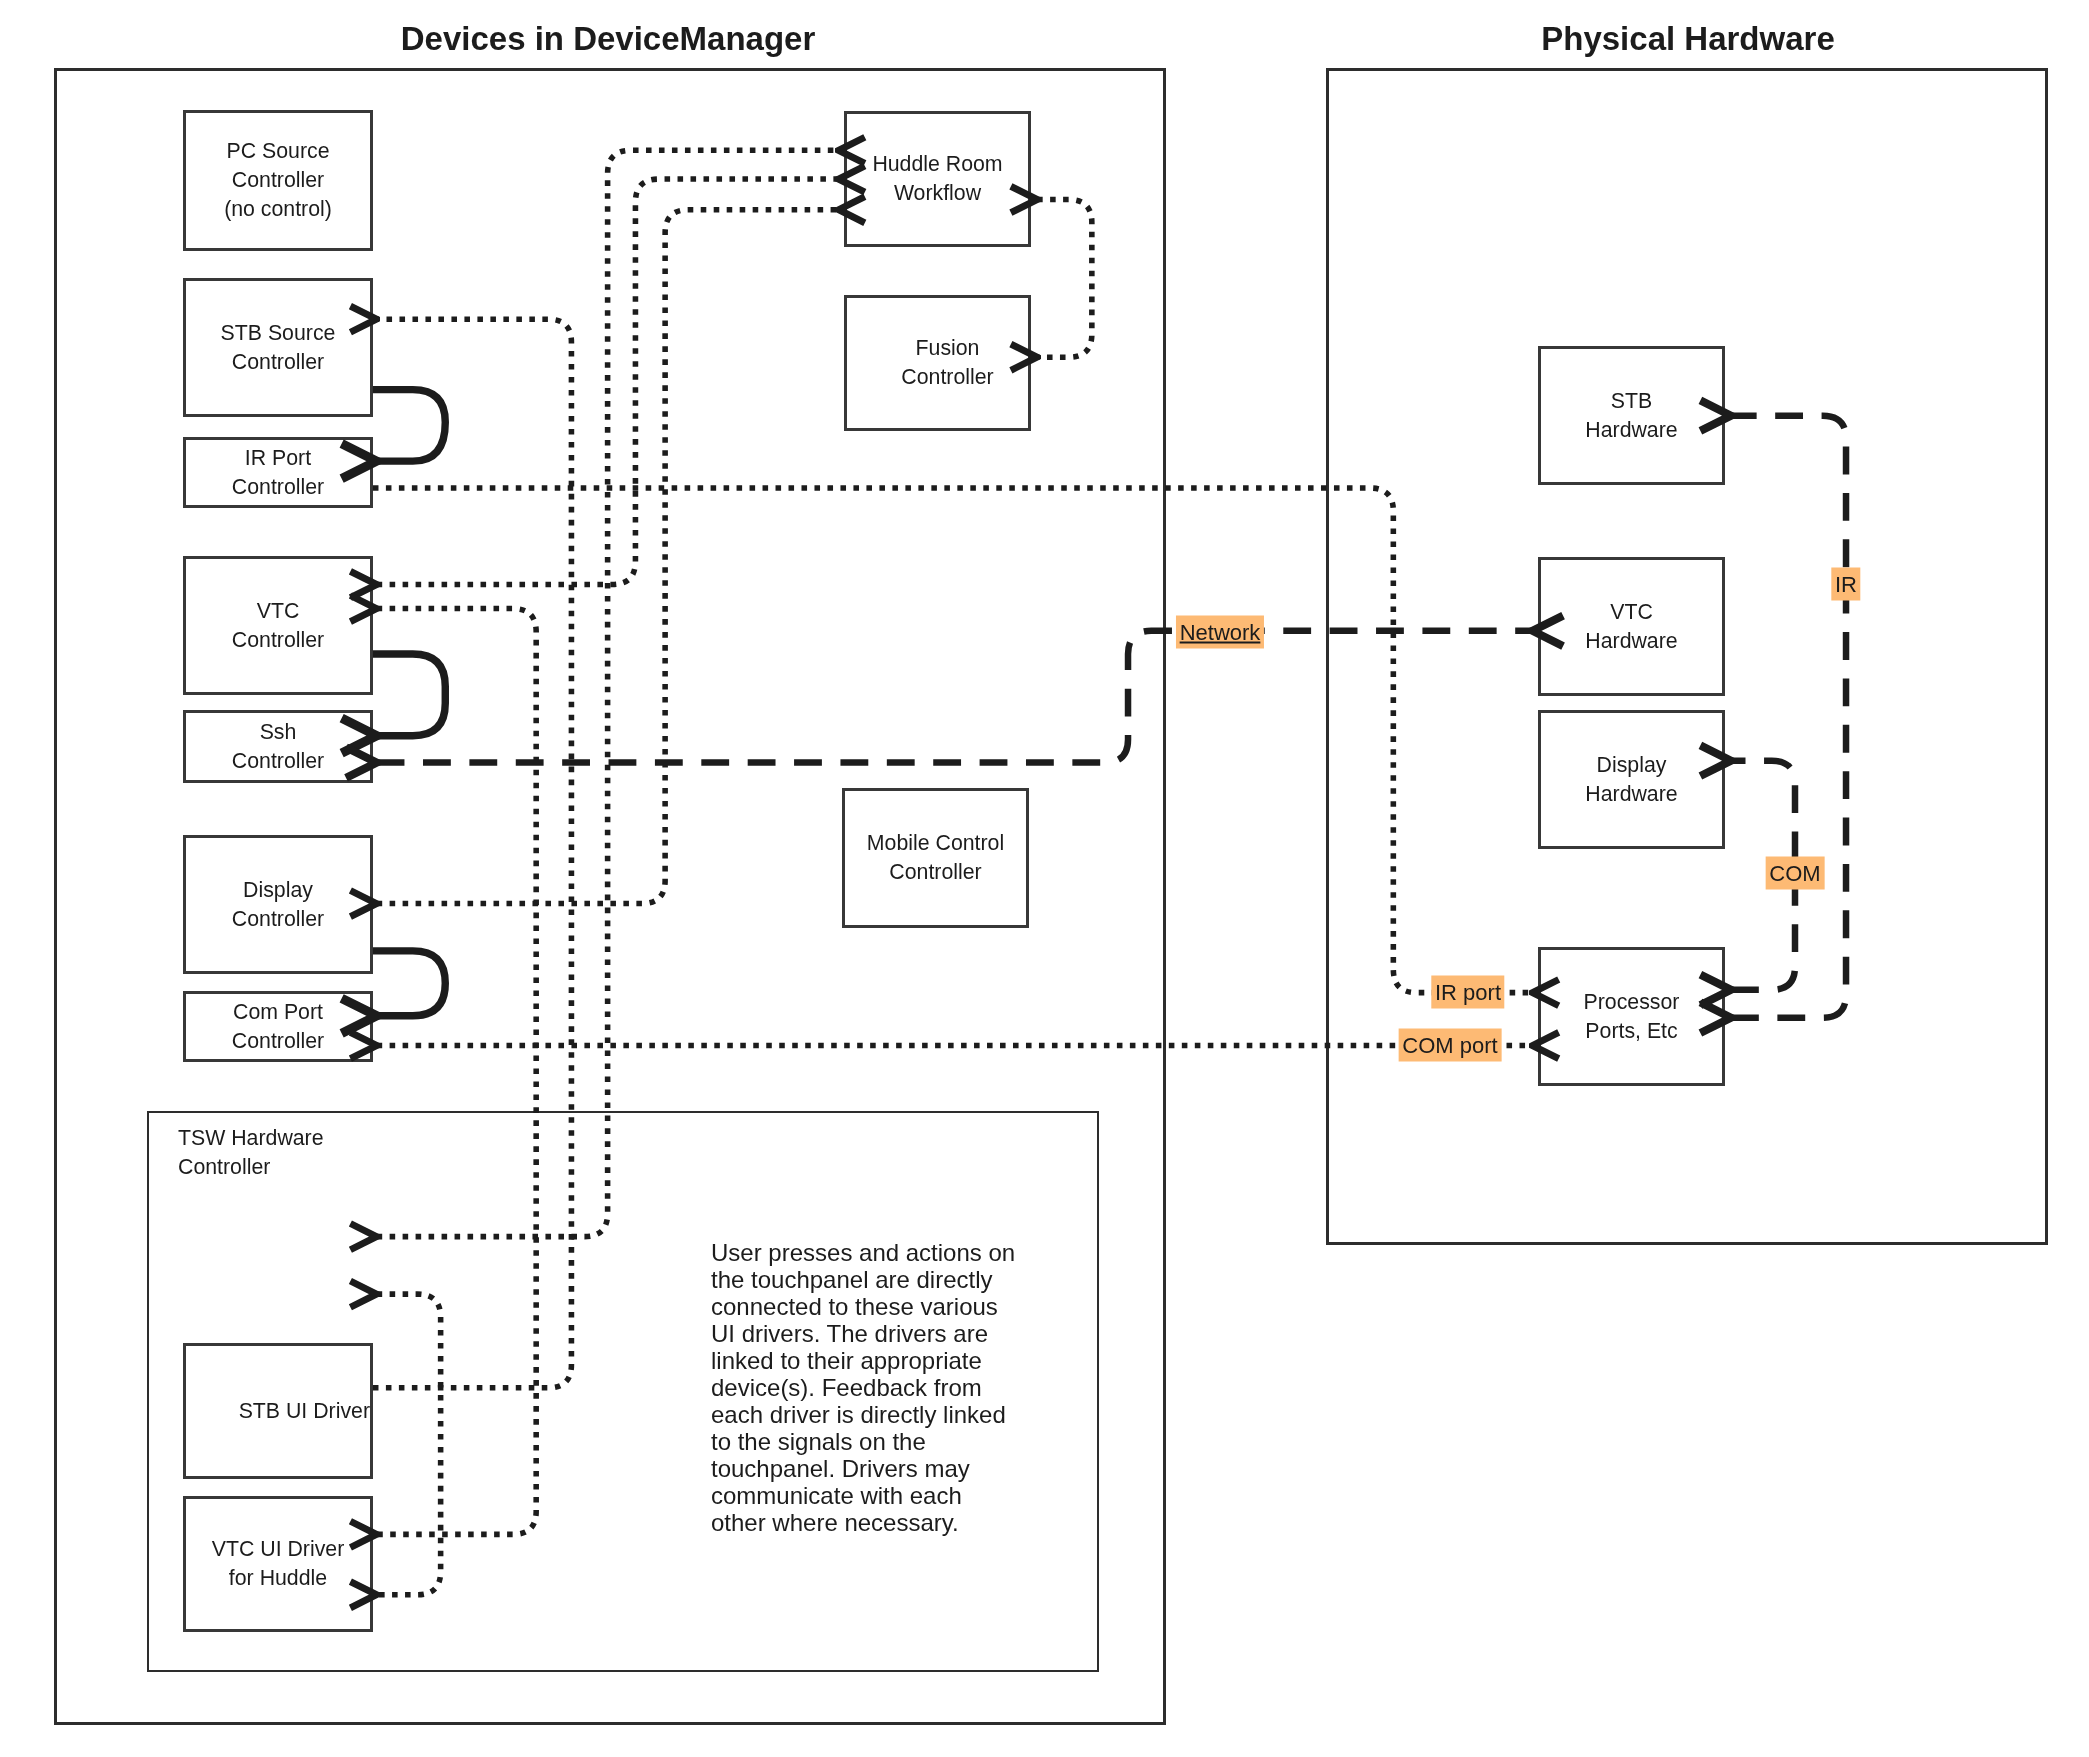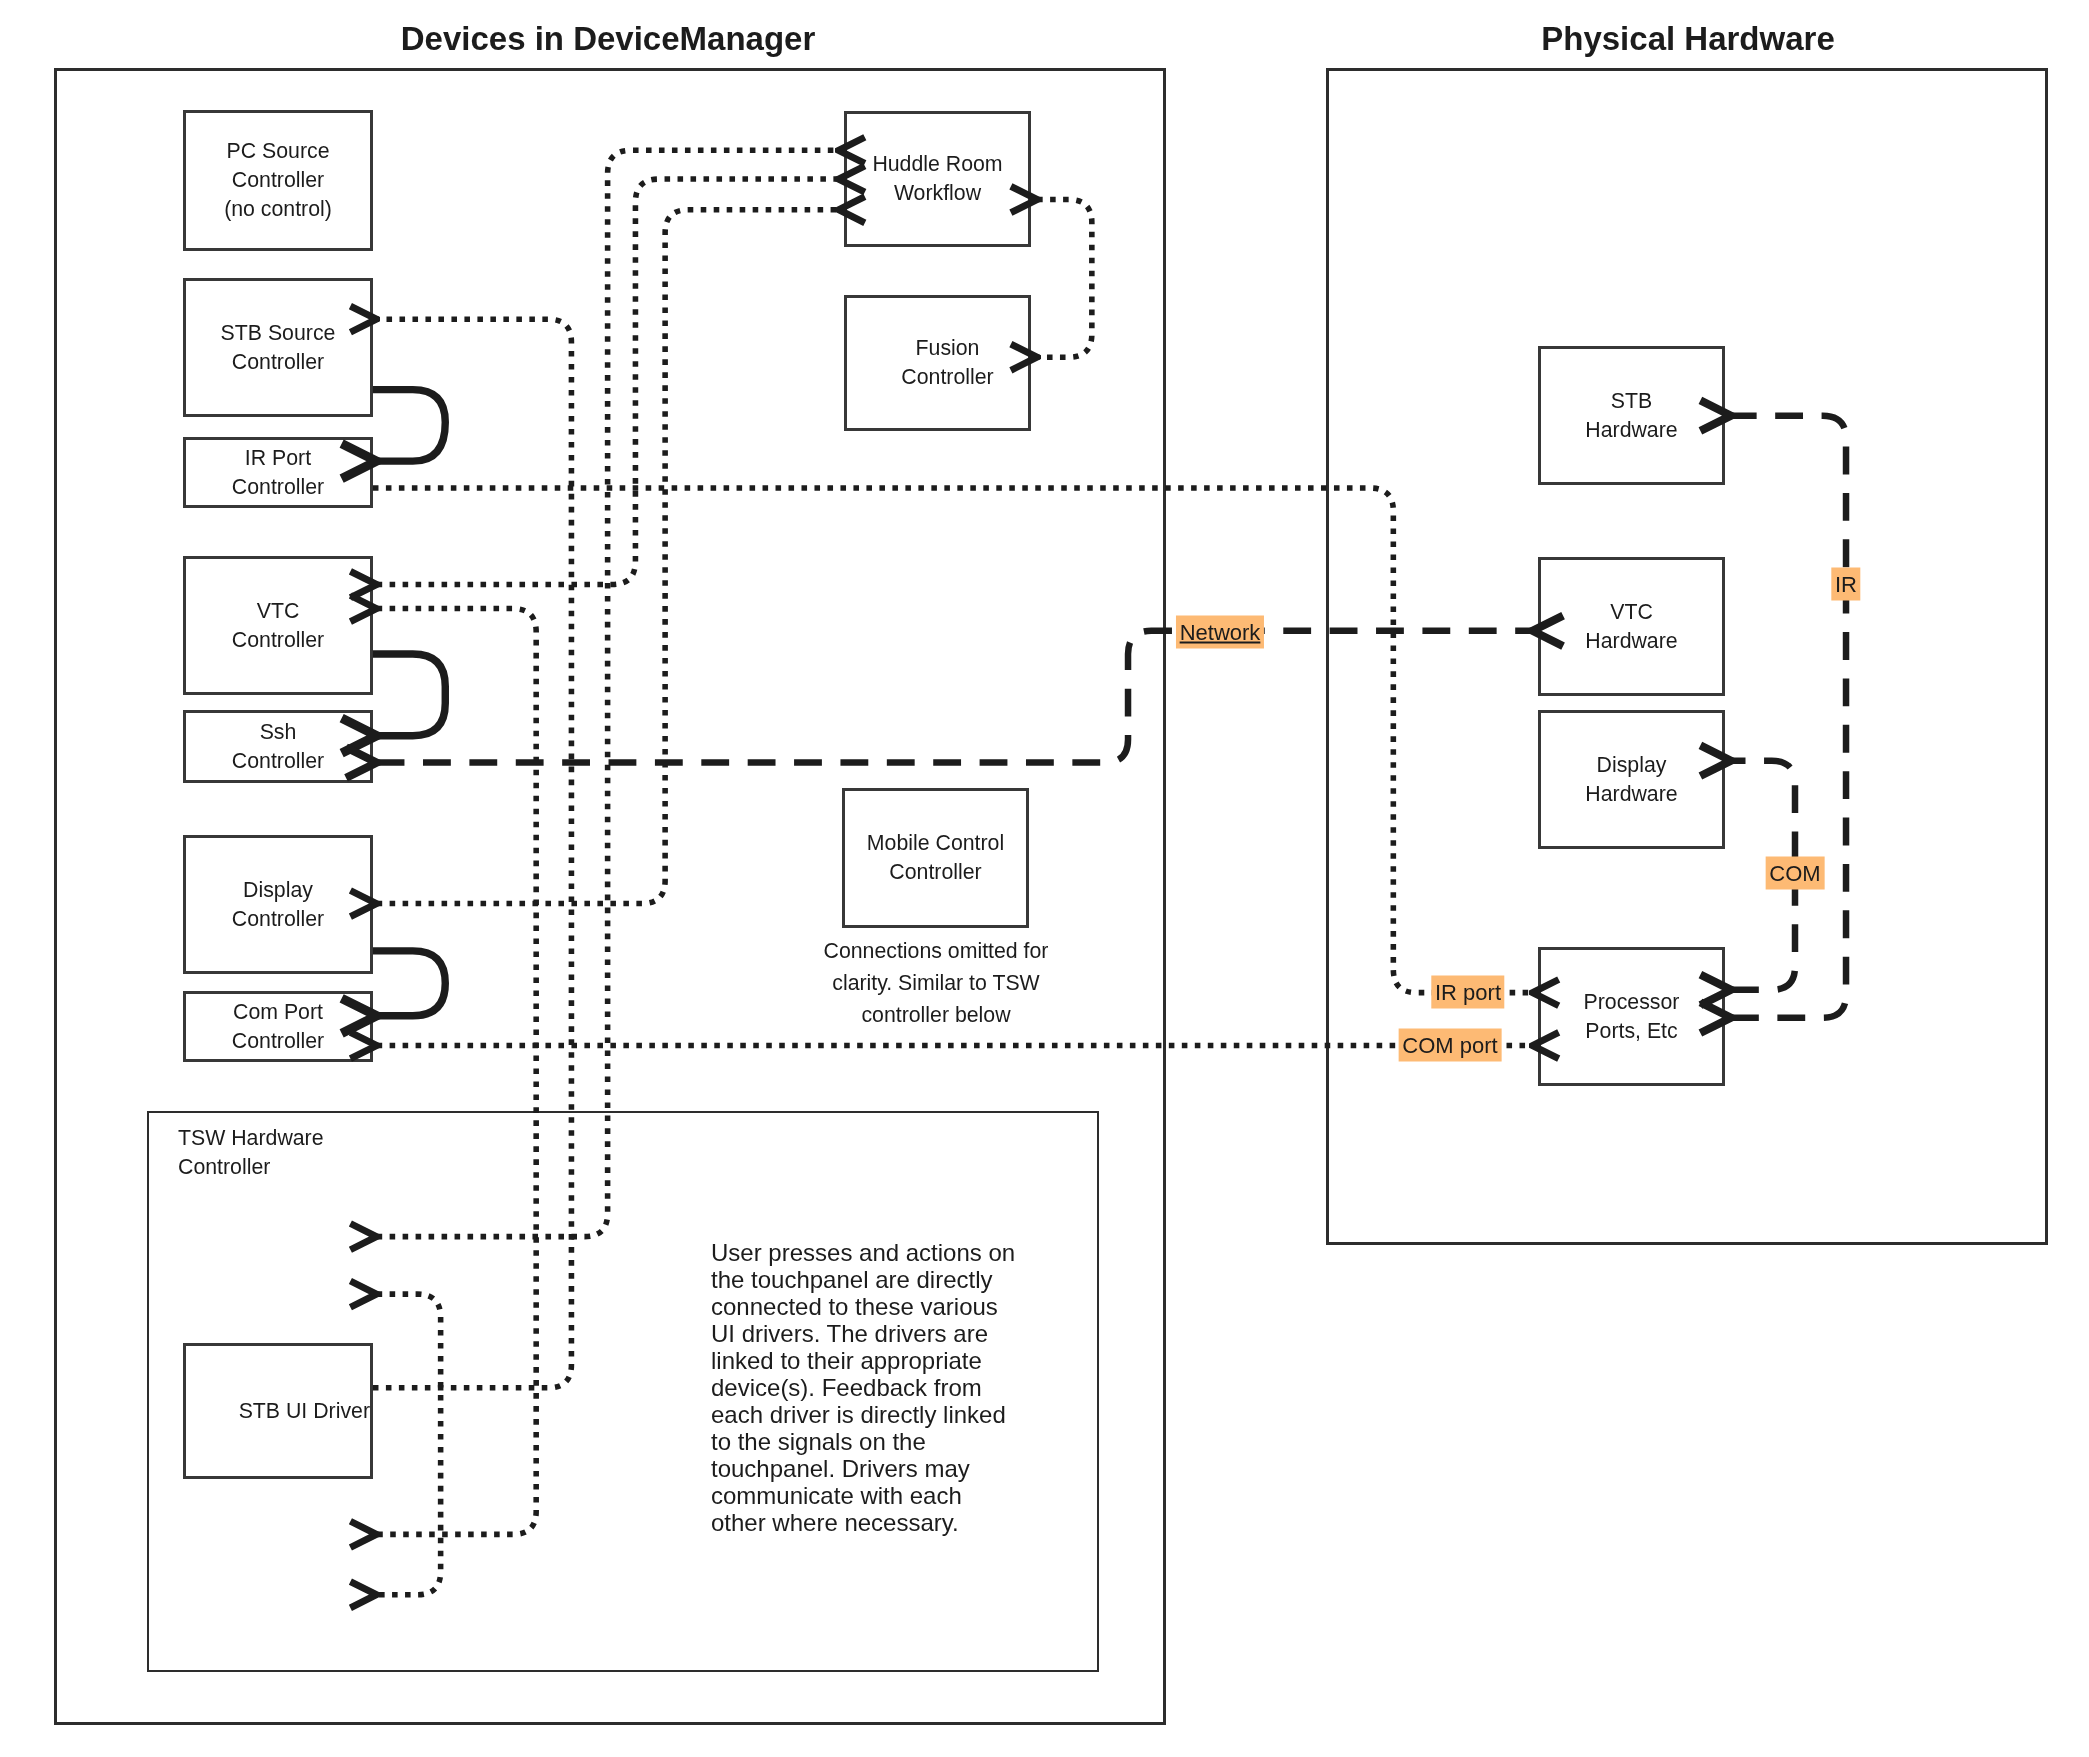--- a/index.html
+++ b/index.html
@@ -64,26 +64,27 @@
 Workflow</span>
     </div>
   <div class="bx" style="left:844px;top:295px;width:187px;height:136px;padding-left:20px;">
       <span class="label">Fusion
 Controller</span>
     </div>
   <div class="bx" style="left:842px;top:788px;width:187px;height:140px;">
       <span class="label">Mobile Control
 Controller</span>
     </div>
-  <div class="caption" style="left:936px;top:935px;">Connections omitted for
-clarity. Similar to TSW
-controller below</div>
 
   <div class="bx" style="left:183px;top:1343px;width:190px;height:136px;justify-content:flex-end;">
       <span class="label">STB UI Driver</span>
+    </div>
+  <div class="bx" style="left:183px;top:1496px;width:190px;height:136px;">
+      <span class="label">VTC UI Driver
+for Huddle</span>
     </div>
 
   <div class="note" style="left:711px;top:1239px;width:352px;">User presses and actions on
 the touchpanel are directly
 connected to these various
 UI drivers.  The drivers are
 linked to their appropriate
 device(s). Feedback from
 each driver is directly linked
 to the signals on the

